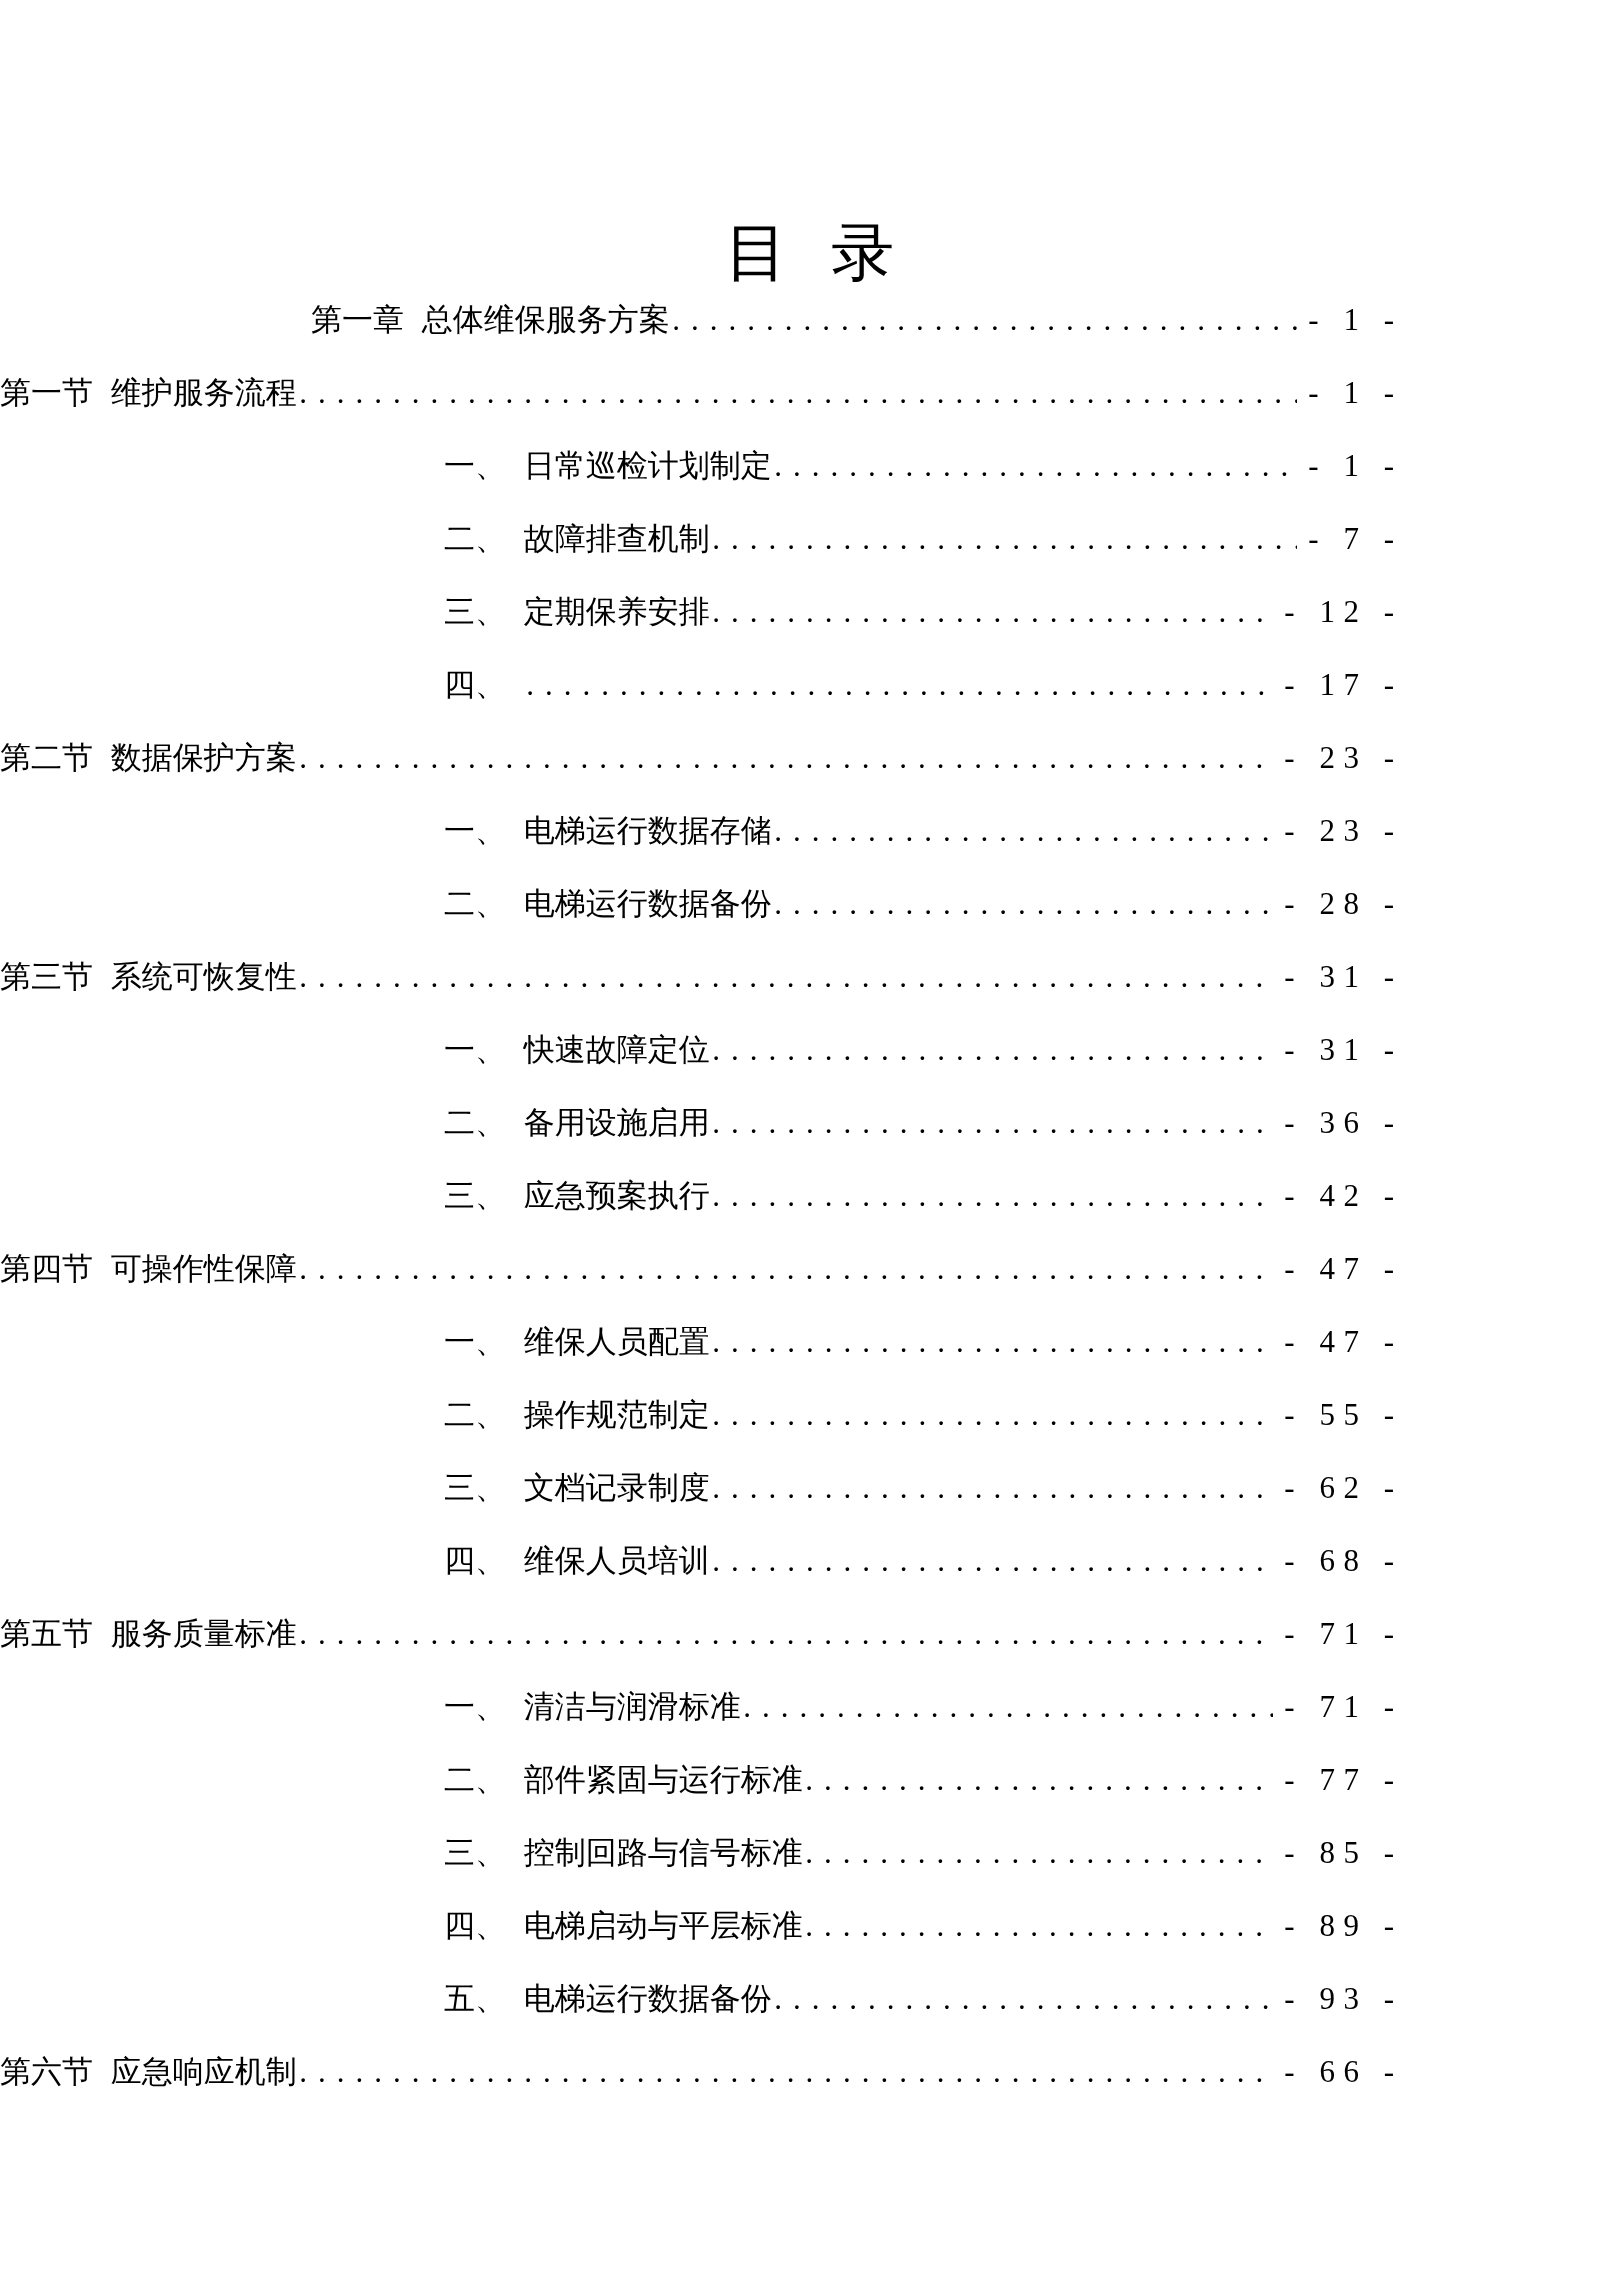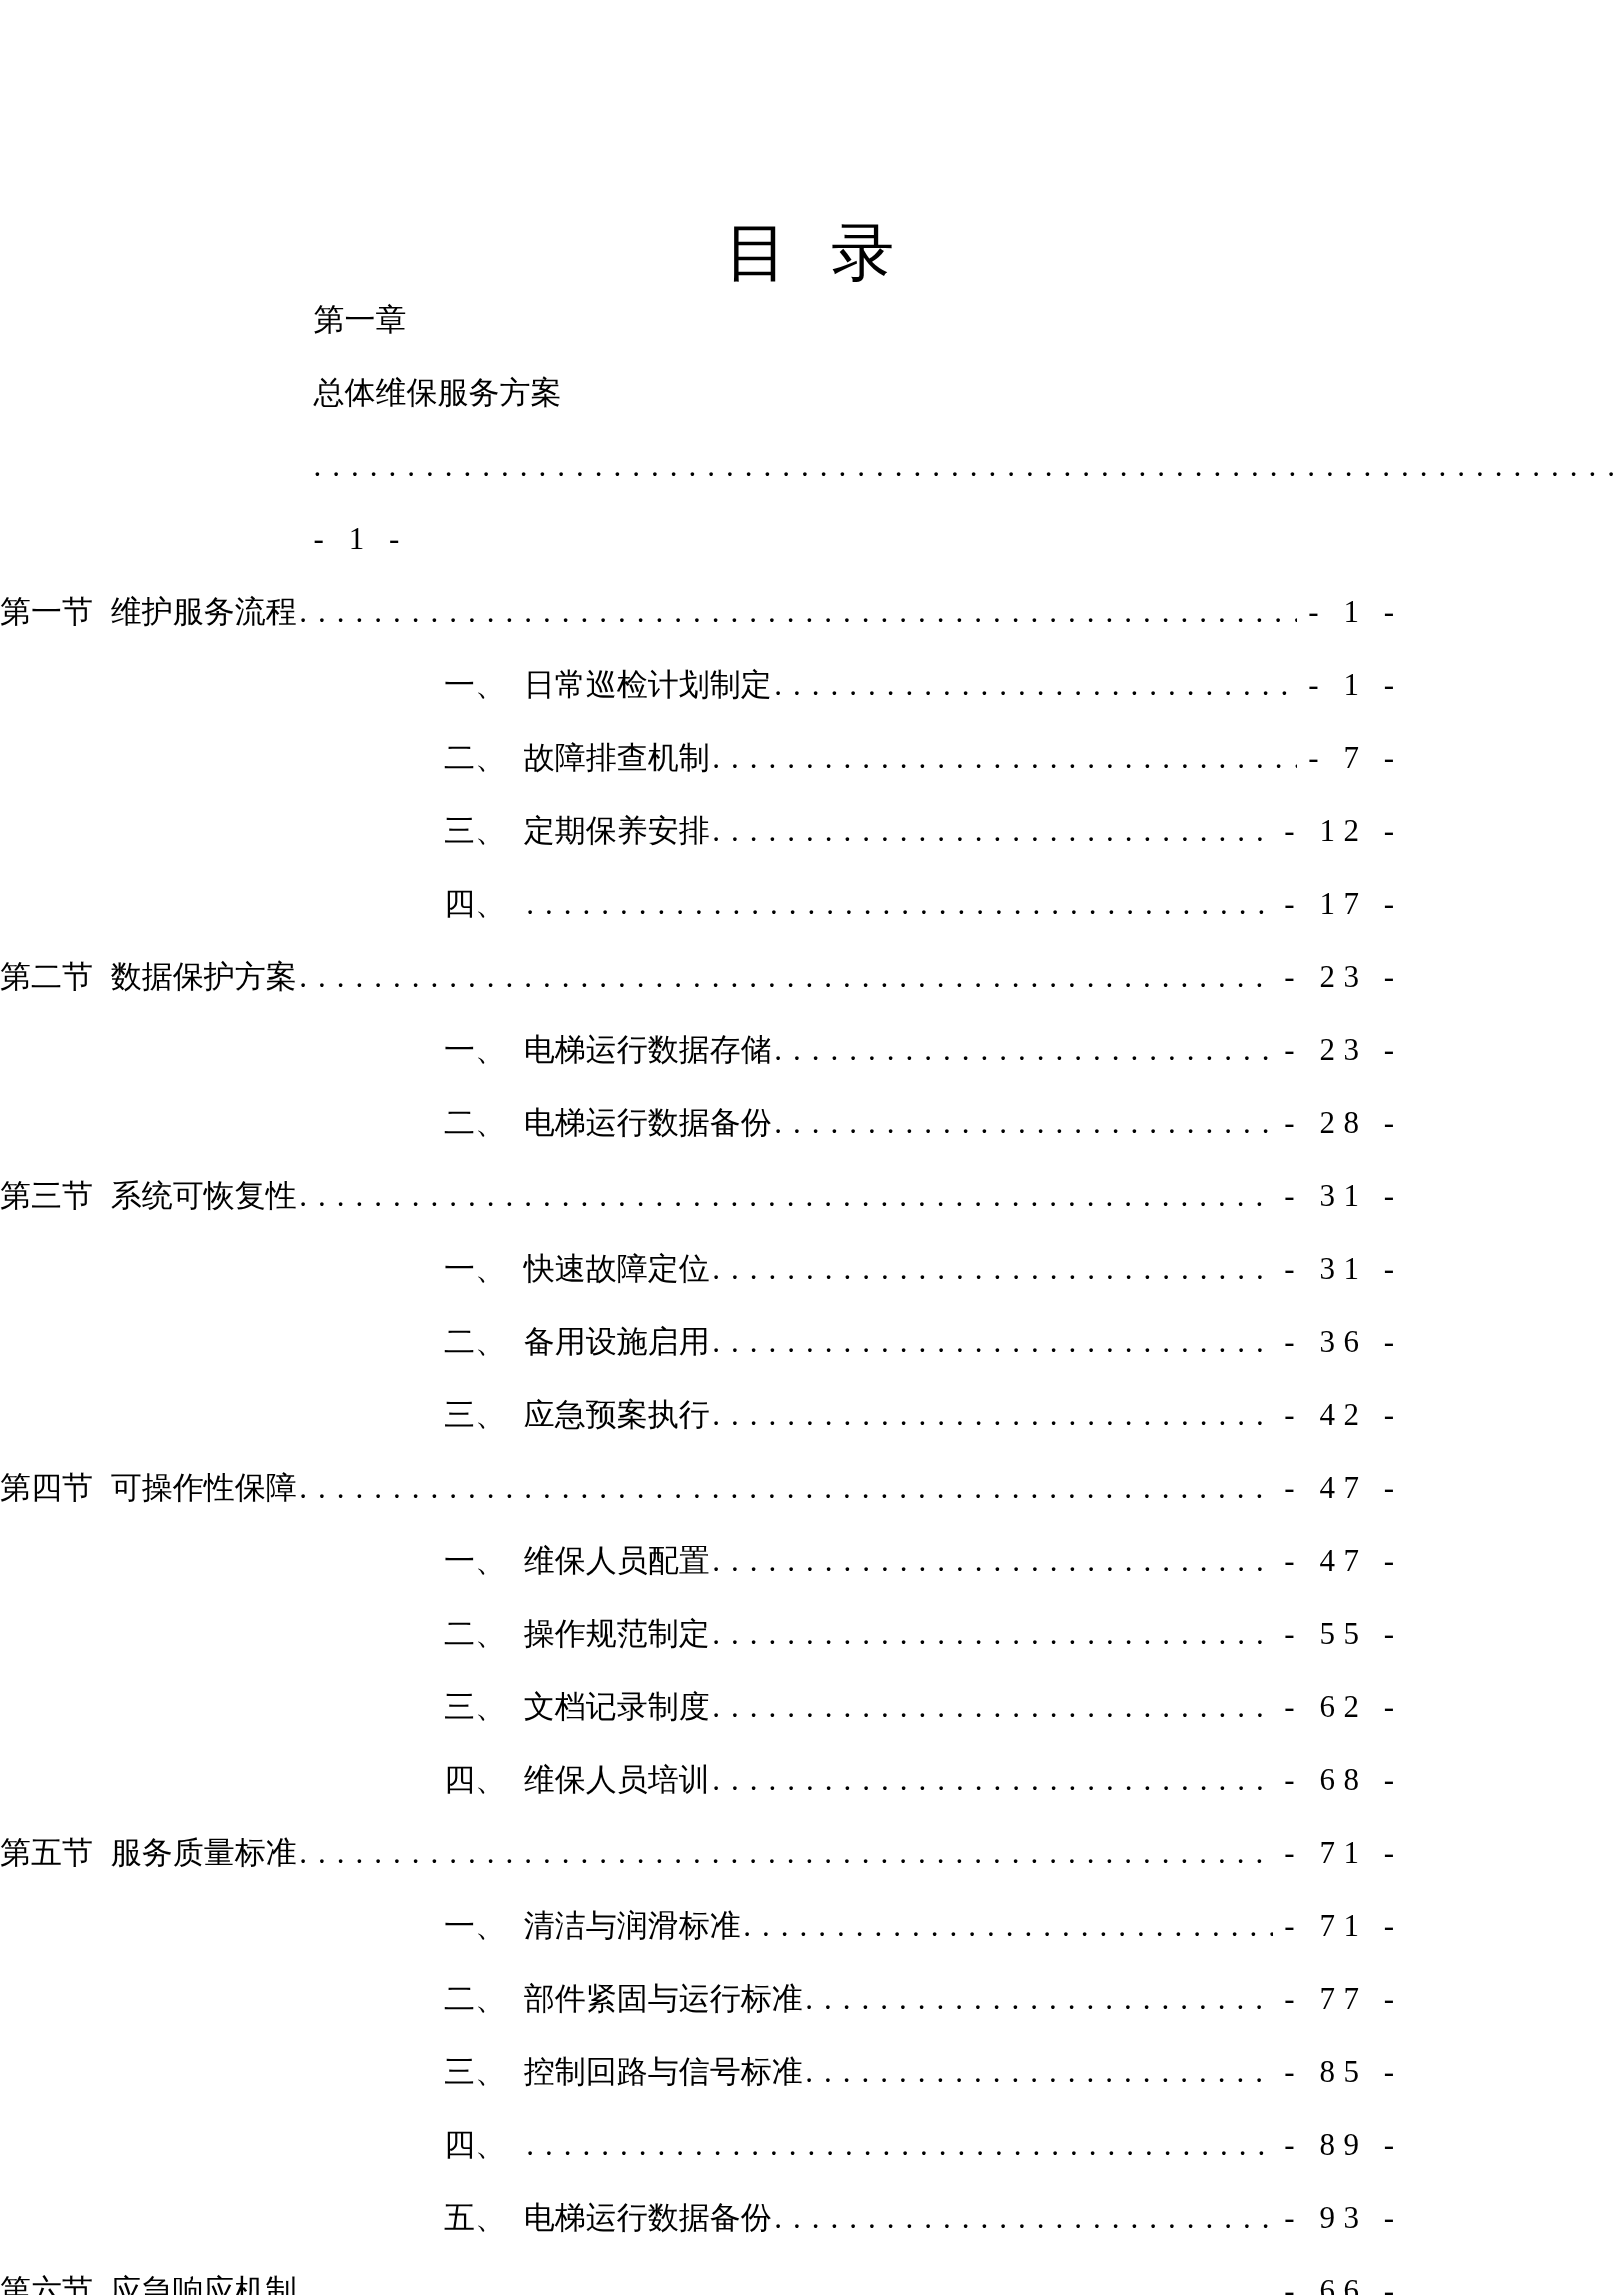--- a/index.html
+++ b/index.html
@@ -40,21 +40,21 @@
     display: flex;
     align-items: baseline;
     padding-right: 229px;
     cursor: default;
   }
   .toc-row span {
     line-height: 73px;
     font-size: 31px;
     white-space: nowrap;
   }
-  .toc-row.lvl1 { padding-left: 311px; flex-direction: column; }
+  .toc-row.lvl1 { padding-left: 311px; }
   .toc-row.lvl2 { }
   .toc-row.lvl3 { padding-left: 444px; }
   .toc-label {
     margin-right: 17.7px;
     flex: 0 0 auto;
   }
   .toc-title {
     flex: 0 0 auto;
   }
   .toc-leader {
@@ -207,20 +207,21 @@
     <span class="toc-page">- 77 -</span>
   </div>
       <div class="toc-row lvl3">
     <span class="toc-label">三、</span>
     <span class="toc-title">控制回路与信号标准</span>
     <span class="toc-leader"></span>
     <span class="toc-page">- 85 -</span>
   </div>
       <div class="toc-row lvl3">
     <span class="toc-label">四、</span>
+    <span class="toc-title">电梯启动与平层标准</span>
     <span class="toc-leader"></span>
     <span class="toc-page">- 89 -</span>
   </div>
       <div class="toc-row lvl3">
     <span class="toc-label">五、</span>
     <span class="toc-title">电梯运行数据备份</span>
     <span class="toc-leader"></span>
     <span class="toc-page">- 93 -</span>
   </div>
       <div class="toc-row lvl2">

